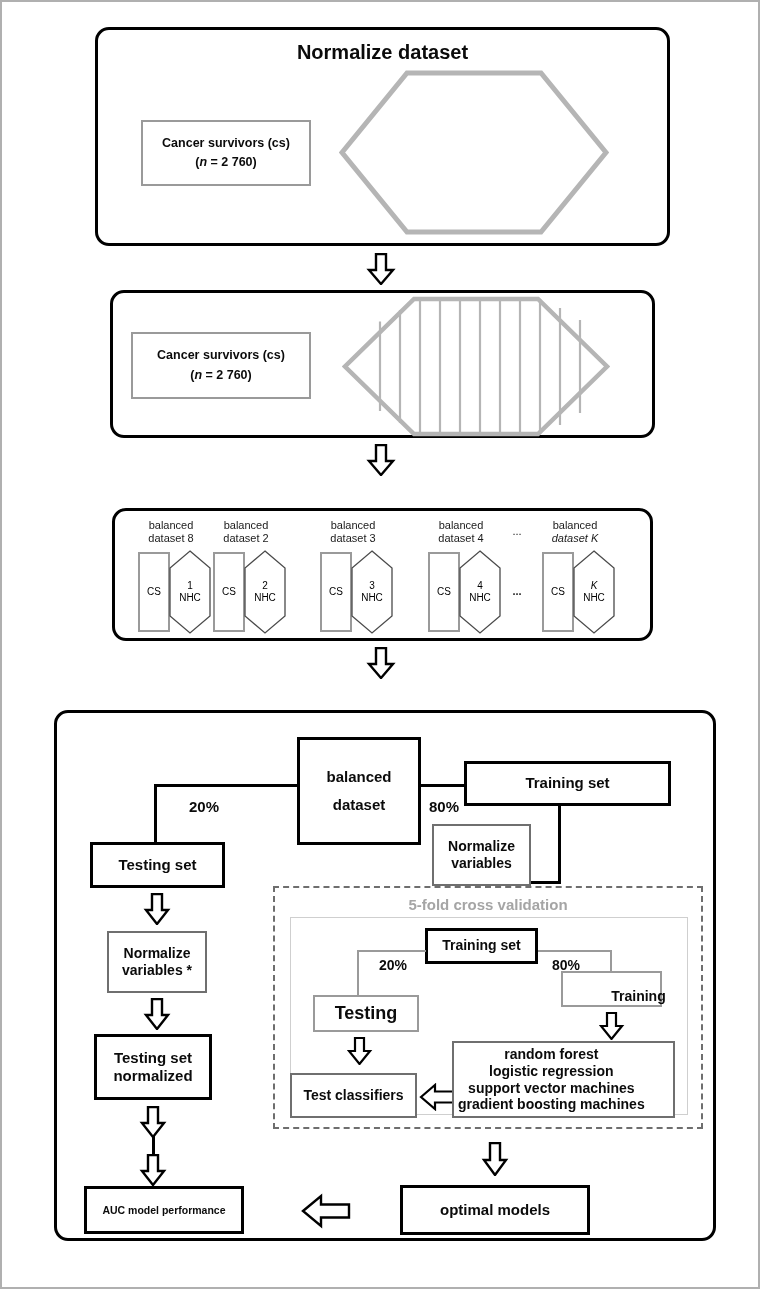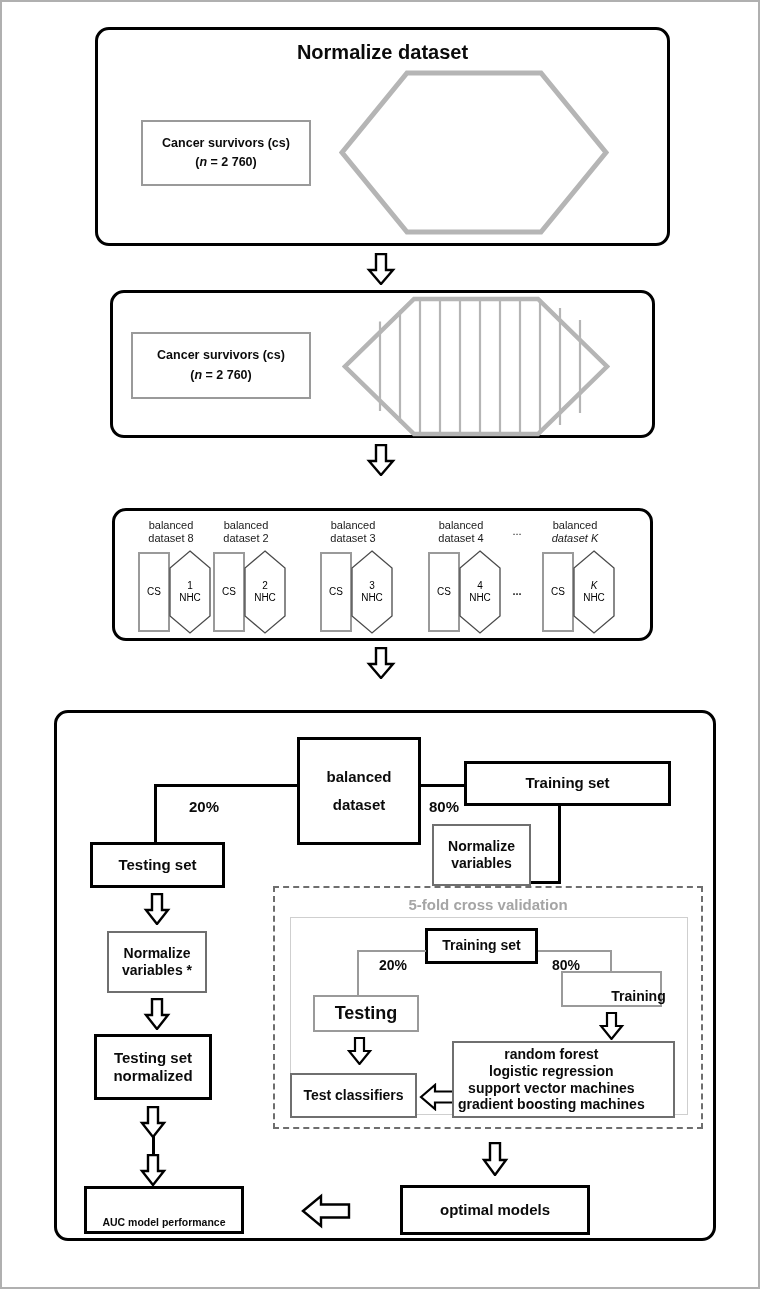--- a/index.html
+++ b/index.html
@@ -319,21 +319,21 @@
     </svg>
   </div>
   <div class="ln" style="left:150px;top:1133px;width:2.5px;height:42px;"></div>
   <div class="arw" style="left:137px;top:1152px;">
     <svg width="28" height="32" viewBox="0 0 28 32">
       <polygon points="9,1 19,1 19,17 25,17 14,31 3,17 9,17" fill="#ffffff" stroke="#000000" stroke-width="2.4" stroke-linejoin="miter"></polygon>
     </svg>
   </div>
 
   <div class="abs rect-blk" style="left:82px;top:1184px;width:160px;height:48px;"></div>
-  <div class="abs ctr b" style="left:82px;top:1184px;width:160px;height:48px;font-size:10.5px;margin-top:12px;">AUC model performance</div>
+  <div class="abs ctr b" style="left:82px;top:1184px;width:160px;height:48px;font-size:10.5px;">AUC model performance</div>
 
   <div class="arw" style="left:299px;top:1191px;">
     <svg width="50" height="36" viewBox="0 0 50 36">
       <polygon points="2,18 20,3 20,11.5 48,11.5 48,24.5 20,24.5 20,33" fill="#ffffff" stroke="#000000" stroke-width="2.4" stroke-linejoin="miter"></polygon>
     </svg>
   </div>
 
   <div class="abs rect-blk" style="left:398px;top:1183px;width:190px;height:50px;"></div>
   <div class="abs ctr b" style="left:398px;top:1183px;width:190px;height:50px;font-size:15px;">optimal models</div>
 

